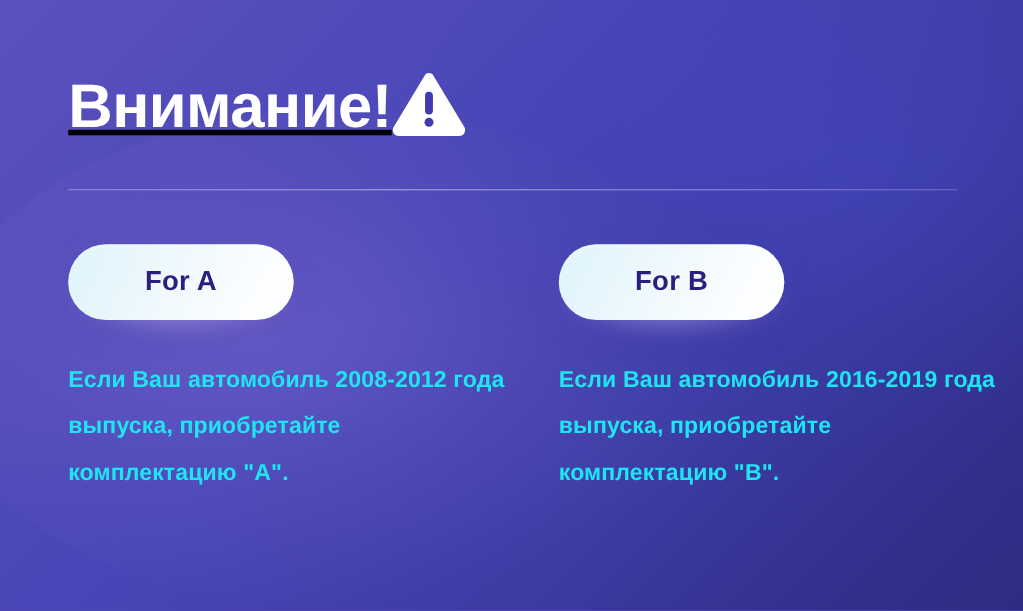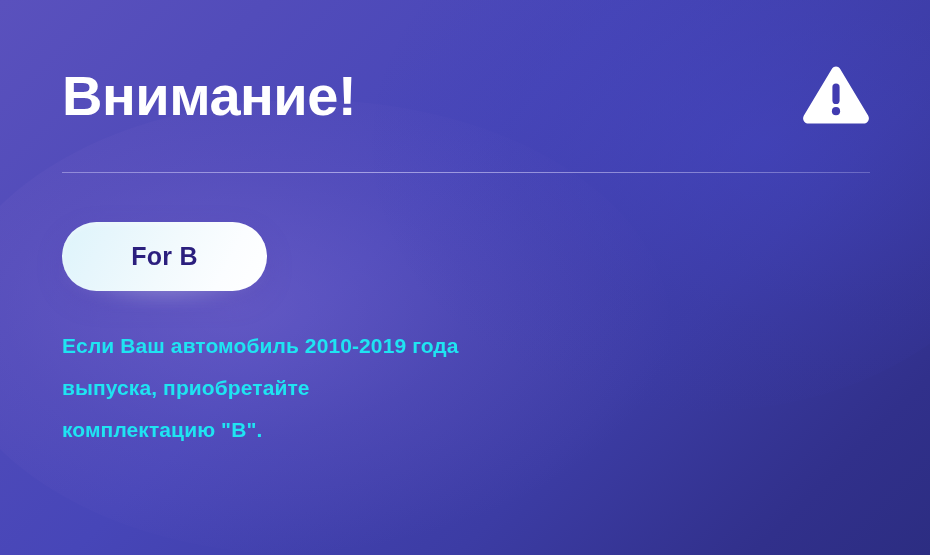--- a/index.html
+++ b/index.html
@@ -74,21 +74,21 @@
 
   
   .header {
     position: absolute;
     left: 62px;
     right: 60px;
     top: 52px;
     height: 88px;
     display: flex;
     align-items: center;
-    justify-content: space-between;
+    text-decoration: underline;
   }
 
   .page-title {
     font-size: 56px;
     font-weight: 700;
     color: #ffffff;
     letter-spacing: -0.5px;
     line-height: 1;
     white-space: nowrap;
   }
@@ -204,25 +204,32 @@
         <path d="M30.1 3.6 L1.9 50.4 c-2.2 3.6 0.4 8.2 4.6 8.2 h55.0 c4.2 0 6.8-4.6 4.6-8.2 L37.9 3.6 c-1.7-2.9-6.1-2.9-7.8 0 Z" fill="#ffffff"></path>
         <rect x="30.4" y="18.5" width="7.2" height="20.5" rx="3.6" fill="#413bb0"></rect>
         <circle cx="34" cy="46.2" r="4.1" fill="#413bb0"></circle>
       </svg>
     </div>
 
     <div class="divider"></div>
 
     <div class="columns">
 
+      <div class="column">
+        <div class="pill-wrap">
+          <div class="pill-glow"></div>
+          <button class="pill-button">For A</button>
+        </div>
+        <p class="column-text">Если Ваш автомобиль 2008-2012 года выпуска, приобретайте комплектацию "A".</p>
+      </div>
 
       <div class="column">
         <div class="pill-wrap">
           <div class="pill-glow"></div>
           <button class="pill-button">For B</button>
         </div>
-        <p class="column-text">Если Ваш автомобиль 2010-2019 года выпуска, приобретайте комплектацию "B".</p>
+        <p class="column-text">Если Ваш автомобиль 2016-2019 года выпуска, приобретайте комплектацию "B".</p>
       </div>
 
     </div>
 
   </div>
 </div>
 
 </body></html>

